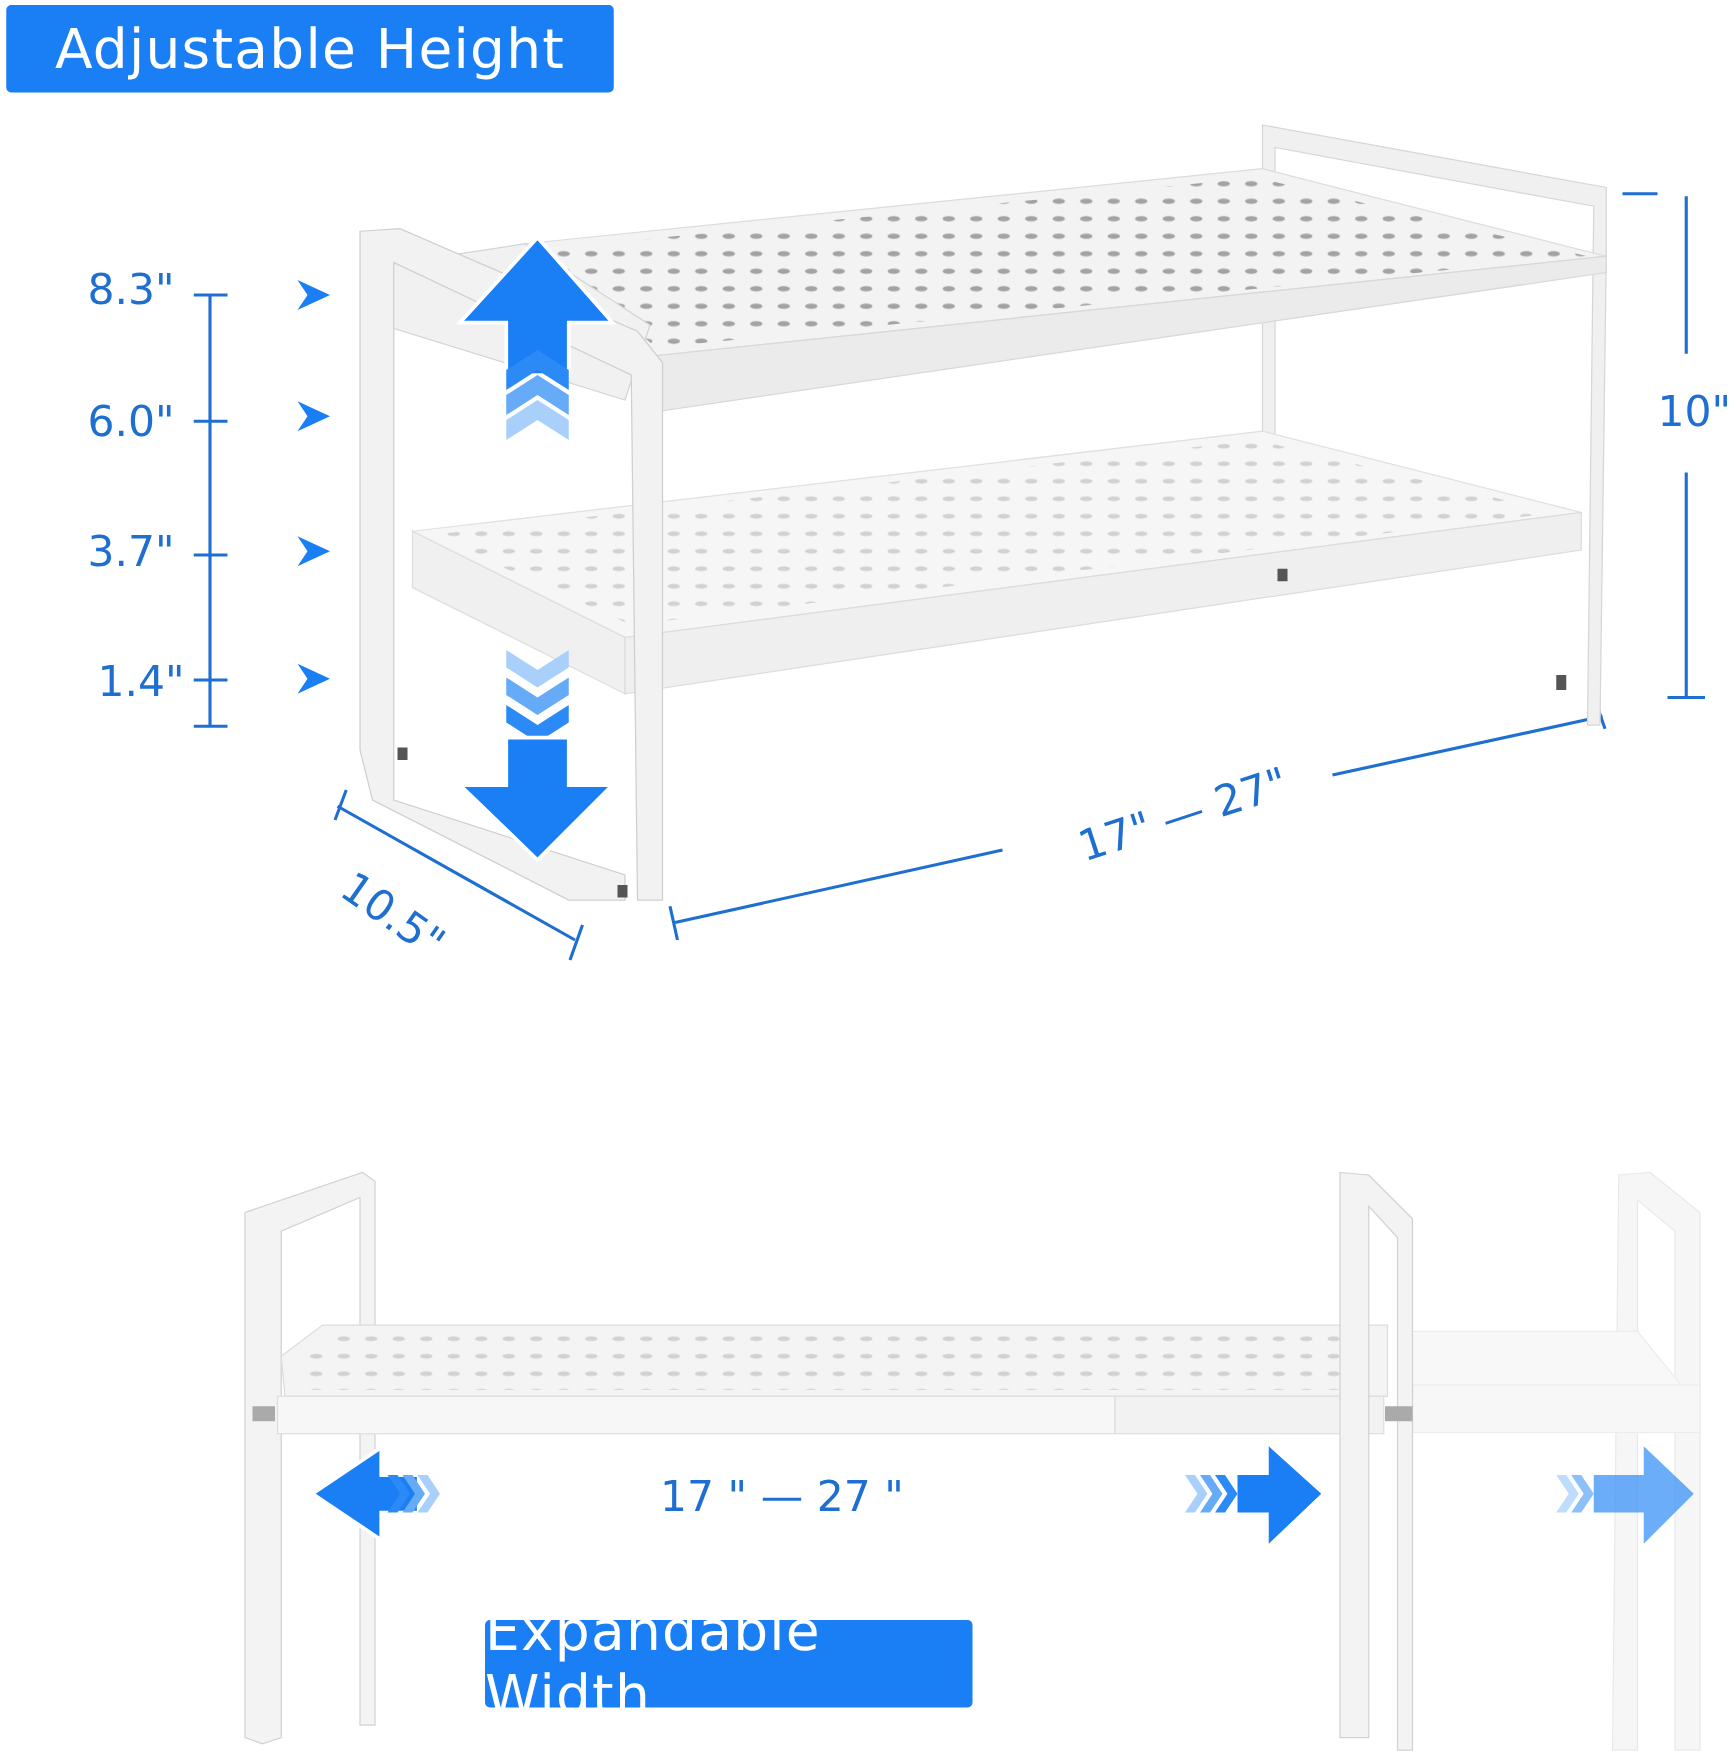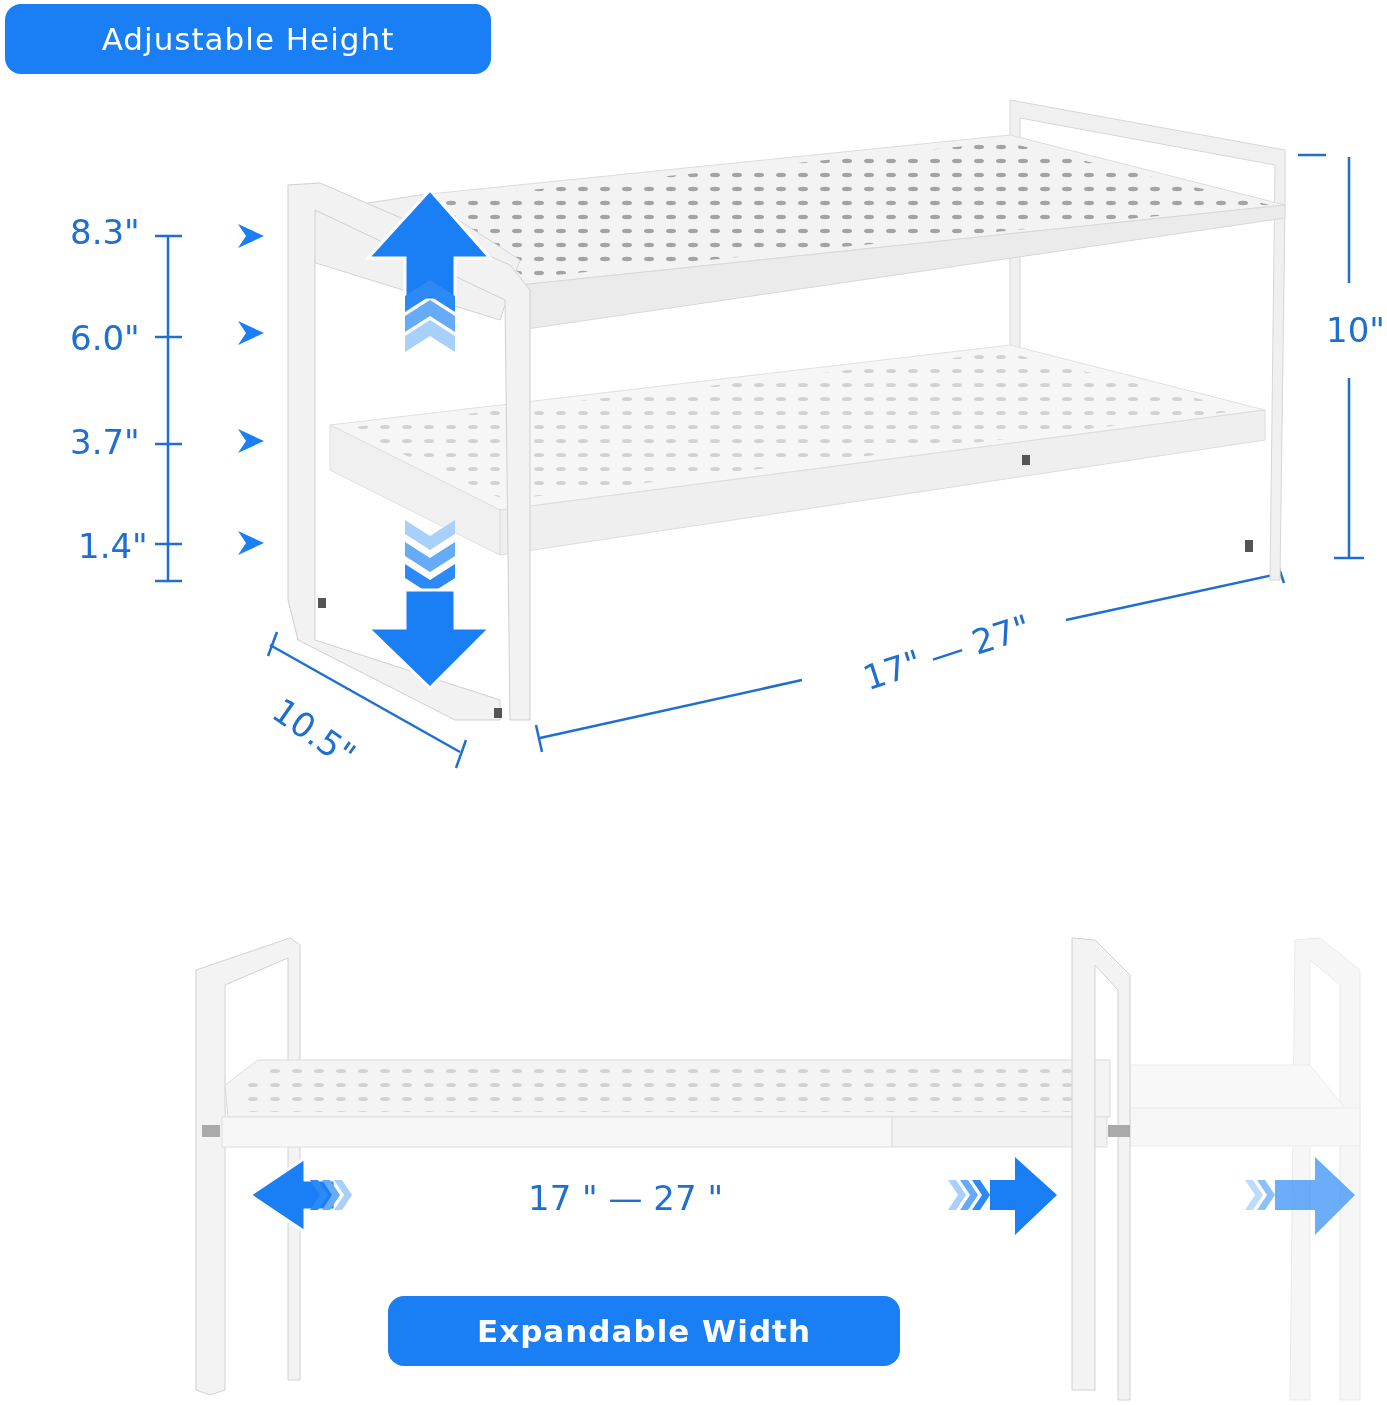--- a/index.html
+++ b/index.html
@@ -1,19 +1,19 @@
 <!DOCTYPE html>
 <html><head>
 <meta charset="utf-8">
 <style>
   html, body { margin:0; padding:0; background:#ffffff; }
   body { width:1387px; height:1405px; position:relative; overflow:hidden; font-family:"DejaVu Sans", sans-serif; }
-  .badge { position:absolute; background:#1a7ef5; color:#fff; border-radius:16px; display:flex; align-items:center; justify-content:center; font-size:31px; letter-spacing:1px; }
+  .badge { position:absolute; background:#1a7ef5; color:#fff; border-radius:4px; display:flex; align-items:center; justify-content:center; font-size:44px; letter-spacing:1px; }
   .badge-top { left:5px; top:4px; width:486px; height:70px; }
-  .badge-bottom { left:388px; top:1296px; width:512px; height:70px;font-weight:bold; }
+  .badge-bottom { left:388px; top:1296px; width:390px; height:70px; }
   .lbl { position:absolute; color:#1f6fd1; font-size:34px; }
   .ht-label { left:70px; width:90px; text-align:left; }
   svg { position:absolute; left:0; top:0; }
 </style>
 </head>
 <body>
 
 <div class="badge badge-top">
   <span>Adjustable Height</span>
 </div>

